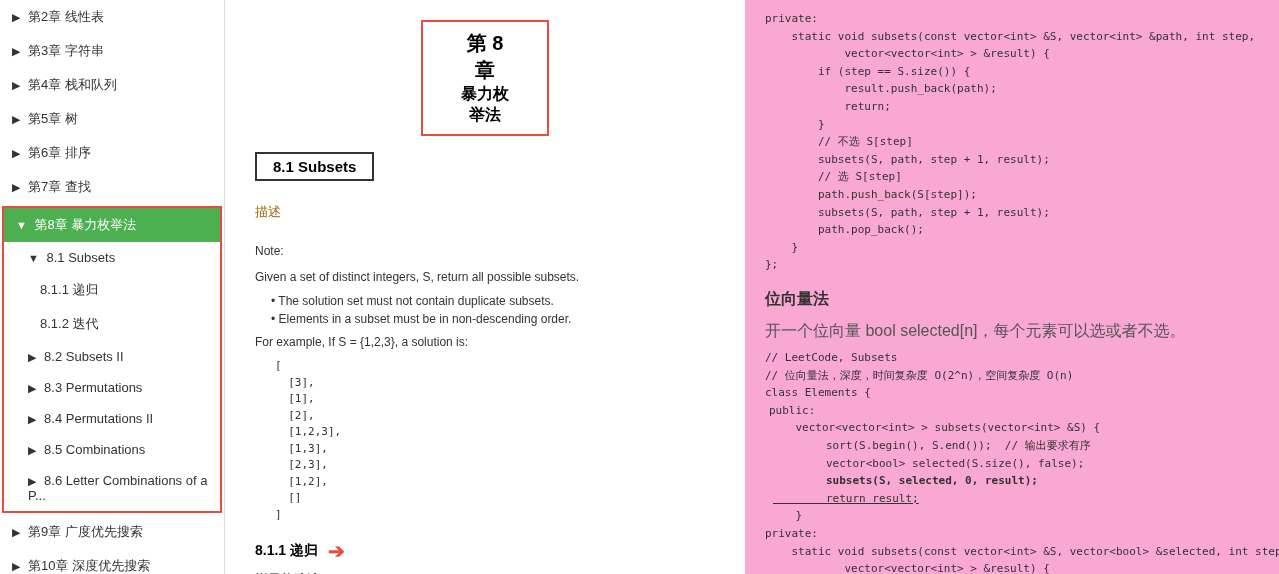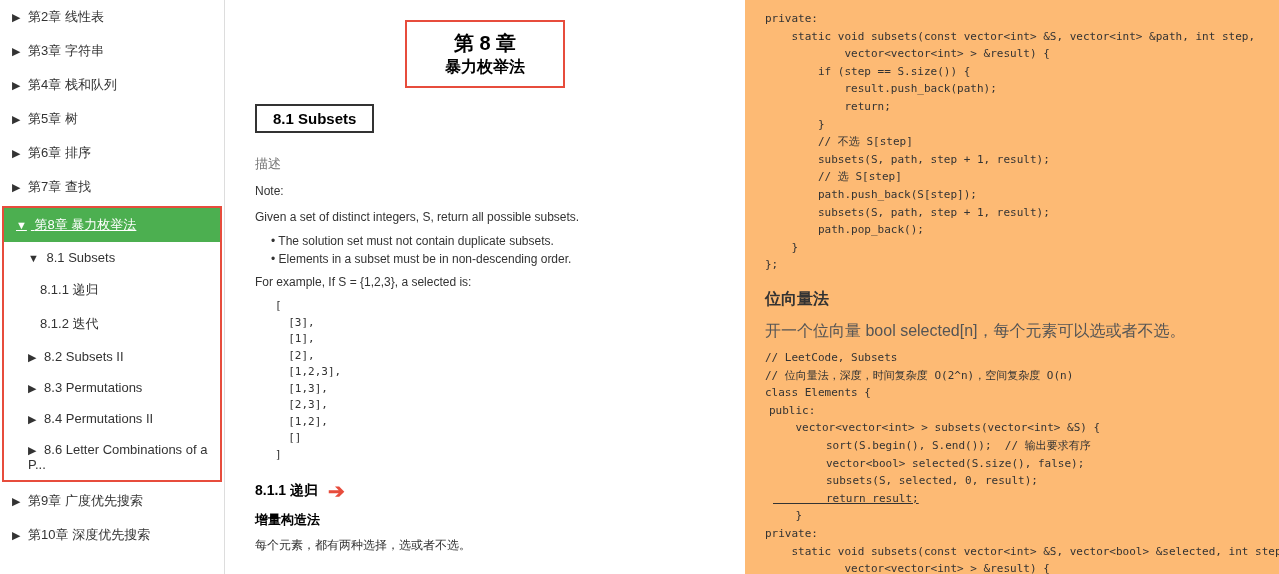--- a/index.html
+++ b/index.html
@@ -17,21 +17,20 @@
     .sidebar-item {
       padding: 8px 12px;
       cursor: pointer;
       color: #333;
       font-size: 13px;
       border-bottom: none;
     }
     .sidebar-item.active {
       background: #4caf50;
       color: #fff;
-      text-decoration: underline;
     }
     .sidebar-item.indent1 { padding-left: 24px; }
     .sidebar-item.indent2 { padding-left: 36px; }
 
     .sidebar-section {
       border: 2px solid #e74c3c;
       margin: 2px;
     }
 
     
@@ -46,38 +45,38 @@
       min-width: 520px;
       background: #fff;
       overflow-y: auto;
       padding: 20px 30px;
       height: 574px;
       position: relative;
     }
 
     #right-panel {
       flex: 1;
-      background: #fdba74;
+      background: #f9a8d4;
       overflow-y: auto;
       padding: 10px 20px;
       height: 574px;
       font-size: 12px;
       line-height: 1.6;
       color: #333;
     }
 
     
     .chapter-title-box {
       border: 2px solid #e74c3c;
       display: inline-block;
       padding: 8px 36px;
       text-align: center;
       margin: 0 auto 15px auto;
       display: block;
-      width: 160px;
+      width: 128px;
       margin-left: auto;
       margin-right: auto;
     }
     .chapter-title-main {
       font-size: 20px;
       font-weight: bold;
       color: #000;
     }
     .chapter-title-sub {
       font-size: 16px;
@@ -90,22 +89,22 @@
       border: 2px solid #333;
       display: inline-block;
       padding: 4px 16px;
       margin-bottom: 12px;
       font-size: 15px;
       font-weight: bold;
     }
 
     .desc-label {
       font-size: 13px;
-      margin-bottom: 8px;
-      color: #737373;
+      margin-bottom: 20px;
+      color: #a16207;
     }
 
     .content-text {
       font-size: 12px;
       color: #333;
       line-height: 1.7;
       margin-bottom: 6px;
     }
 
     .bullet-item {
@@ -222,20 +221,24 @@
     <div class="sidebar-item indent1">
       <span class="toggle-arrow">▶</span>
       <span>8.3 Permutations</span>
     </div>
     <div class="sidebar-item indent1">
       <span class="toggle-arrow">▶</span>
       <span>8.4 Permutations II</span>
     </div>
     <div class="sidebar-item indent1">
       <span class="toggle-arrow">▶</span>
+      <span>8.5 Combinations</span>
+    </div>
+    <div class="sidebar-item indent1">
+      <span class="toggle-arrow">▶</span>
       <span>8.6 Letter Combinations of a P...</span>
     </div>
   </div>
 
   <div class="sidebar-item">
     <span class="toggle-arrow">▶</span>
     <span>第9章 广度优先搜索</span>
   </div>
   <div class="sidebar-item">
     <span class="toggle-arrow">▶</span>
@@ -257,21 +260,21 @@
 
     <div style="margin-bottom:10px;">
       <span class="section-heading-box">8.1   Subsets</span>
     </div>
 
     <div class="desc-label">描述</div>
     <div class="content-text">Note:</div>
     <div class="content-text">Given a set of distinct integers, S, return all possible subsets.</div>
     <div class="bullet-item">The solution set must not contain duplicate subsets.</div>
     <div class="bullet-item">Elements in a subset must be in non-descending order.</div>
-    <div class="content-text" style="margin-top:6px;">For example, If S = {1,2,3}, a selected is:</div>
+    <div class="content-text" style="margin-top:6px;">For example, If S = {1,2,3}, a solution is:</div>
     <div class="code-block" style="white-space:pre;">[
   [3],
   [1],
   [2],
   [1,2,3],
   [1,3],
   [2,3],
   [1,2],
   []
 ]</div>
@@ -310,21 +313,21 @@
     <div class="right-section-title">位向量法</div>
     <div class="right-desc">开一个位向量 bool selected[n]，每个元素可以选或者不选。</div>
 
     <div class="right-code" style="white-space:pre;">// LeetCode, Subsets</div>
     <div class="right-code" style="white-space:pre;">// 位向量法，深度，时间复杂度 O(2^n)，空间复杂度 O(n)</div>
     <div class="right-code" style="white-space:pre;">class Elements {</div>
     <div class="right-code" style="white-space:pre; padding-left:4px;">public:</div>
     <div class="right-code" style="white-space:pre; padding-left:4px;">    vector&lt;vector&lt;int&gt; &gt; subsets(vector&lt;int&gt; &amp;S) {</div>
     <div class="right-code" style="white-space:pre; padding-left:8px;">        sort(S.begin(), S.end());  // 输出要求有序</div>
     <div class="right-code" style="white-space:pre; padding-left:8px;">        vector&lt;bool&gt; selected(S.size(), false);</div>
-    <div class="right-code" style="white-space:pre; padding-left:8px;">        subsets(S, selected, 0, result);</div>
+    <div class="right-code" style="white-space:pre; padding-left:8px;font-weight:bold;">        subsets(S, selected, 0, result);</div>
     <div class="right-code" style="white-space:pre; padding-left:8px;text-decoration:underline;">        return result;</div>
     <div class="right-code" style="white-space:pre; padding-left:4px;">    }</div>
     <div class="right-code" style="white-space:pre;">private:</div>
     <div class="right-code" style="white-space:pre;">    static void subsets(const vector&lt;int&gt; &amp;S, vector&lt;bool&gt; &amp;selected, int step,
             vector&lt;vector&lt;int&gt; &gt; &amp;result) {
         if (step == S.size()) {
             vector&lt;int&gt; subset;
             for (int i = 0; i &lt; S.size(); i++)
                 if (selected[i]) subset.push_back(S[i]);
             result.push_back(subset);

